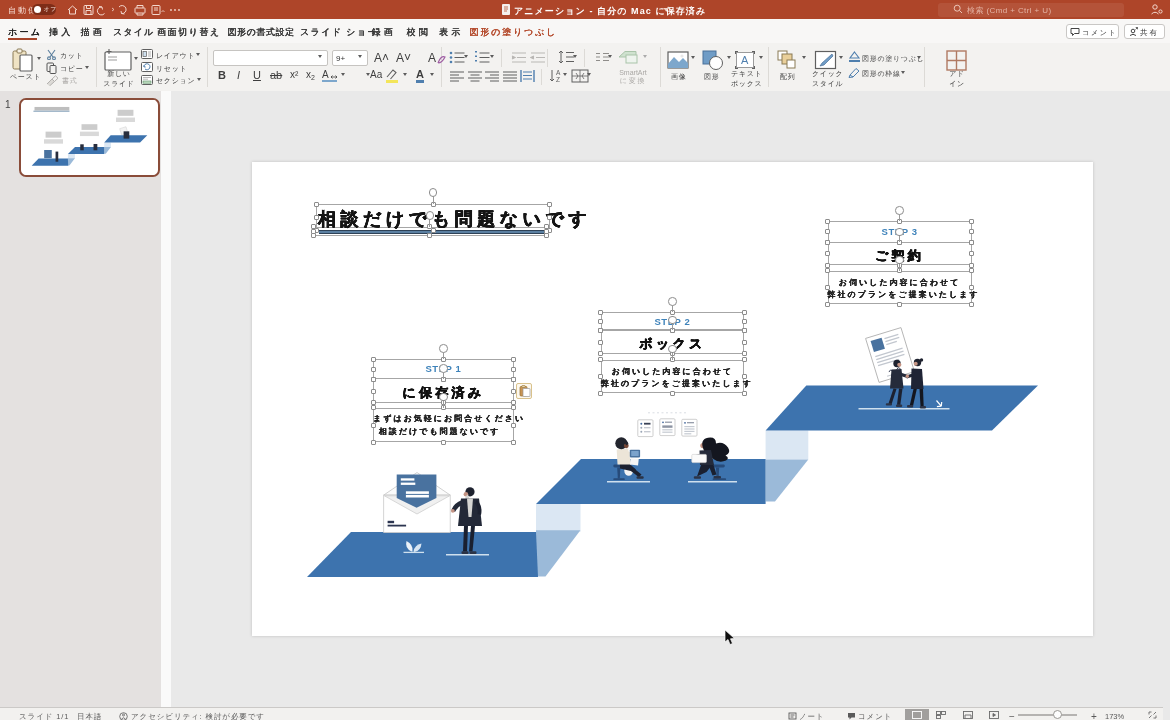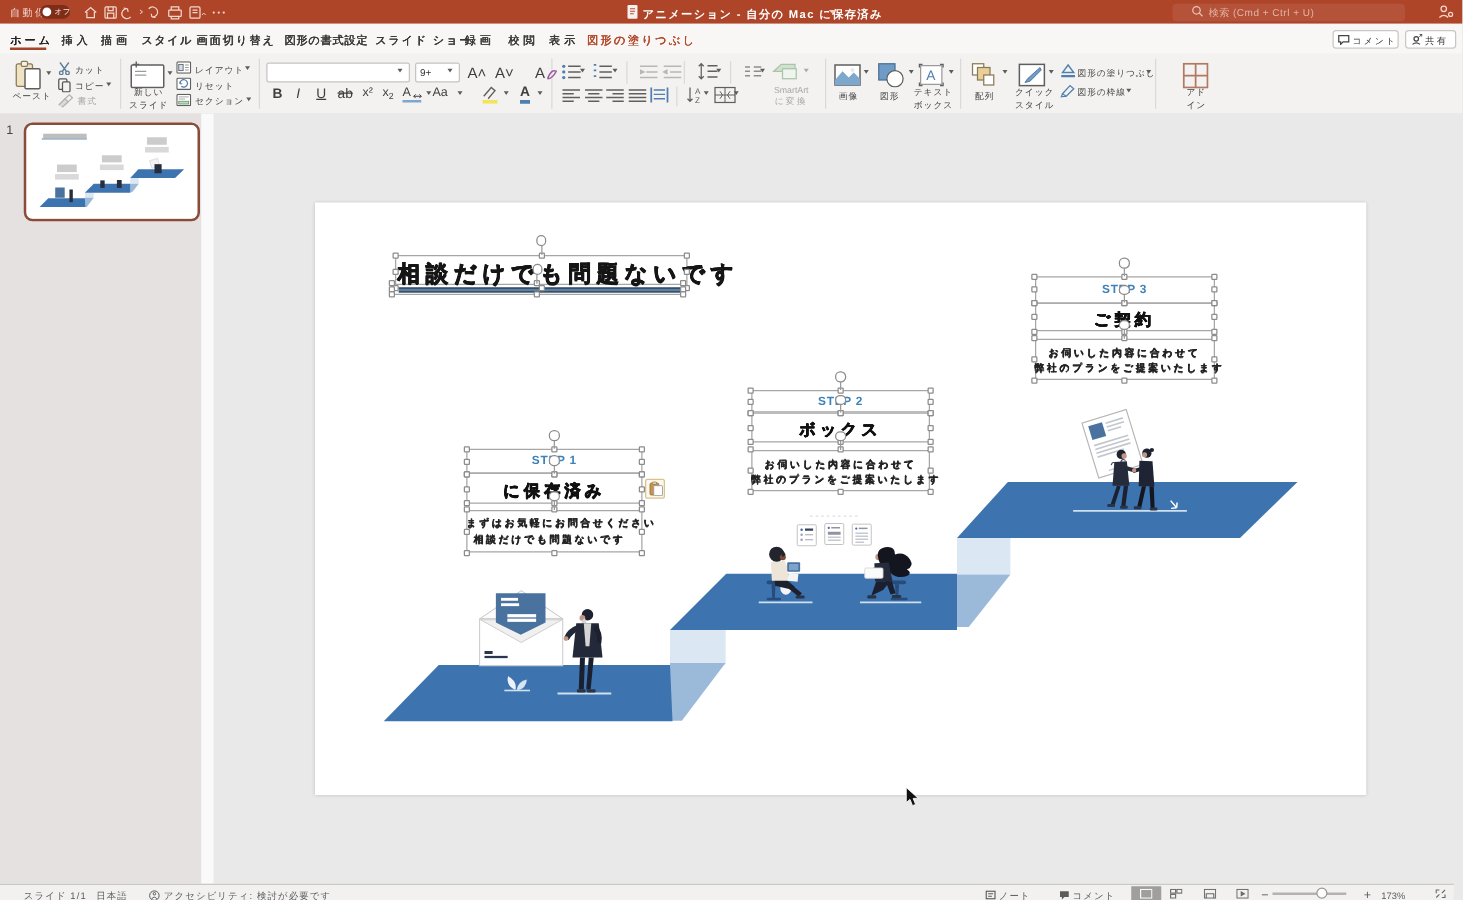--- a/index.html
+++ b/index.html
@@ -192,21 +192,21 @@
   <span class="abs" style="left:237px;top:26px;font-size:11px;font-style:italic;color:#3e3e3e;">I</span>
   <span class="abs" style="left:253px;top:26px;font-size:11px;text-decoration:underline;color:#3e3e3e;">U</span>
   <span class="abs" style="left:270px;top:26px;font-size:11px;text-decoration:line-through;color:#3e3e3e;">ab</span>
   <span class="abs" style="left:290px;top:26px;font-size:10px;color:#3e3e3e;">x²</span>
   <span class="abs" style="left:306px;top:26px;font-size:10px;color:#3e3e3e;">x<span style="font-size:7px;vertical-align:-2px;">2</span></span>
   <span class="abs" style="left:322px;top:26px;font-size:10px;color:#3e3e3e;border-bottom:2px solid #7da7cc;padding-right:8px;">A</span>
     <svg class="abs" style="left:330px;top:31px;" width="8" height="6" viewBox="0 0 8 6" fill="none" stroke="#3e3e3e" stroke-width=".8">
       <path d="M1 3 h6 M1 3 l1.5 -1.5 M1 3 l1.5 1.5 M7 3 l-1.5 -1.5 M7 3 l-1.5 1.5"></path>
     </svg>
   <span class="chev" style="left:341px;top:30px;"></span>
-  <span class="abs" style="left:346px;top:26px;font-size:10px;color:#3e3e3e;">Aa</span>
+  <span class="abs" style="left:370px;top:26px;font-size:10px;color:#3e3e3e;">Aa</span>
   <span class="chev" style="left:366px;top:30px;"></span>
   <svg class="abs" style="left:384px;top:25px;" width="16" height="15" viewBox="0 0 16 15">
       <path d="M3 9 L9 2 L12 4.5 L6.5 11" fill="none" stroke="#5f5f5f" stroke-width="1.1"></path>
       <rect x="2" y="12" width="12" height="3" fill="#f3e55a"></rect>
     </svg>
   <span class="chev" style="left:403px;top:30px;"></span>
   <span class="abs" style="left:416px;top:25px;font-size:11px;font-weight:bold;color:#3e3e3e;border-bottom:3px solid #4f7fae;">A</span>
   <span class="chev" style="left:430px;top:30px;"></span>
 
   <svg class="abs" style="left:448.5px;top:8px;" width="17" height="13" viewBox="0 0 17 13">

